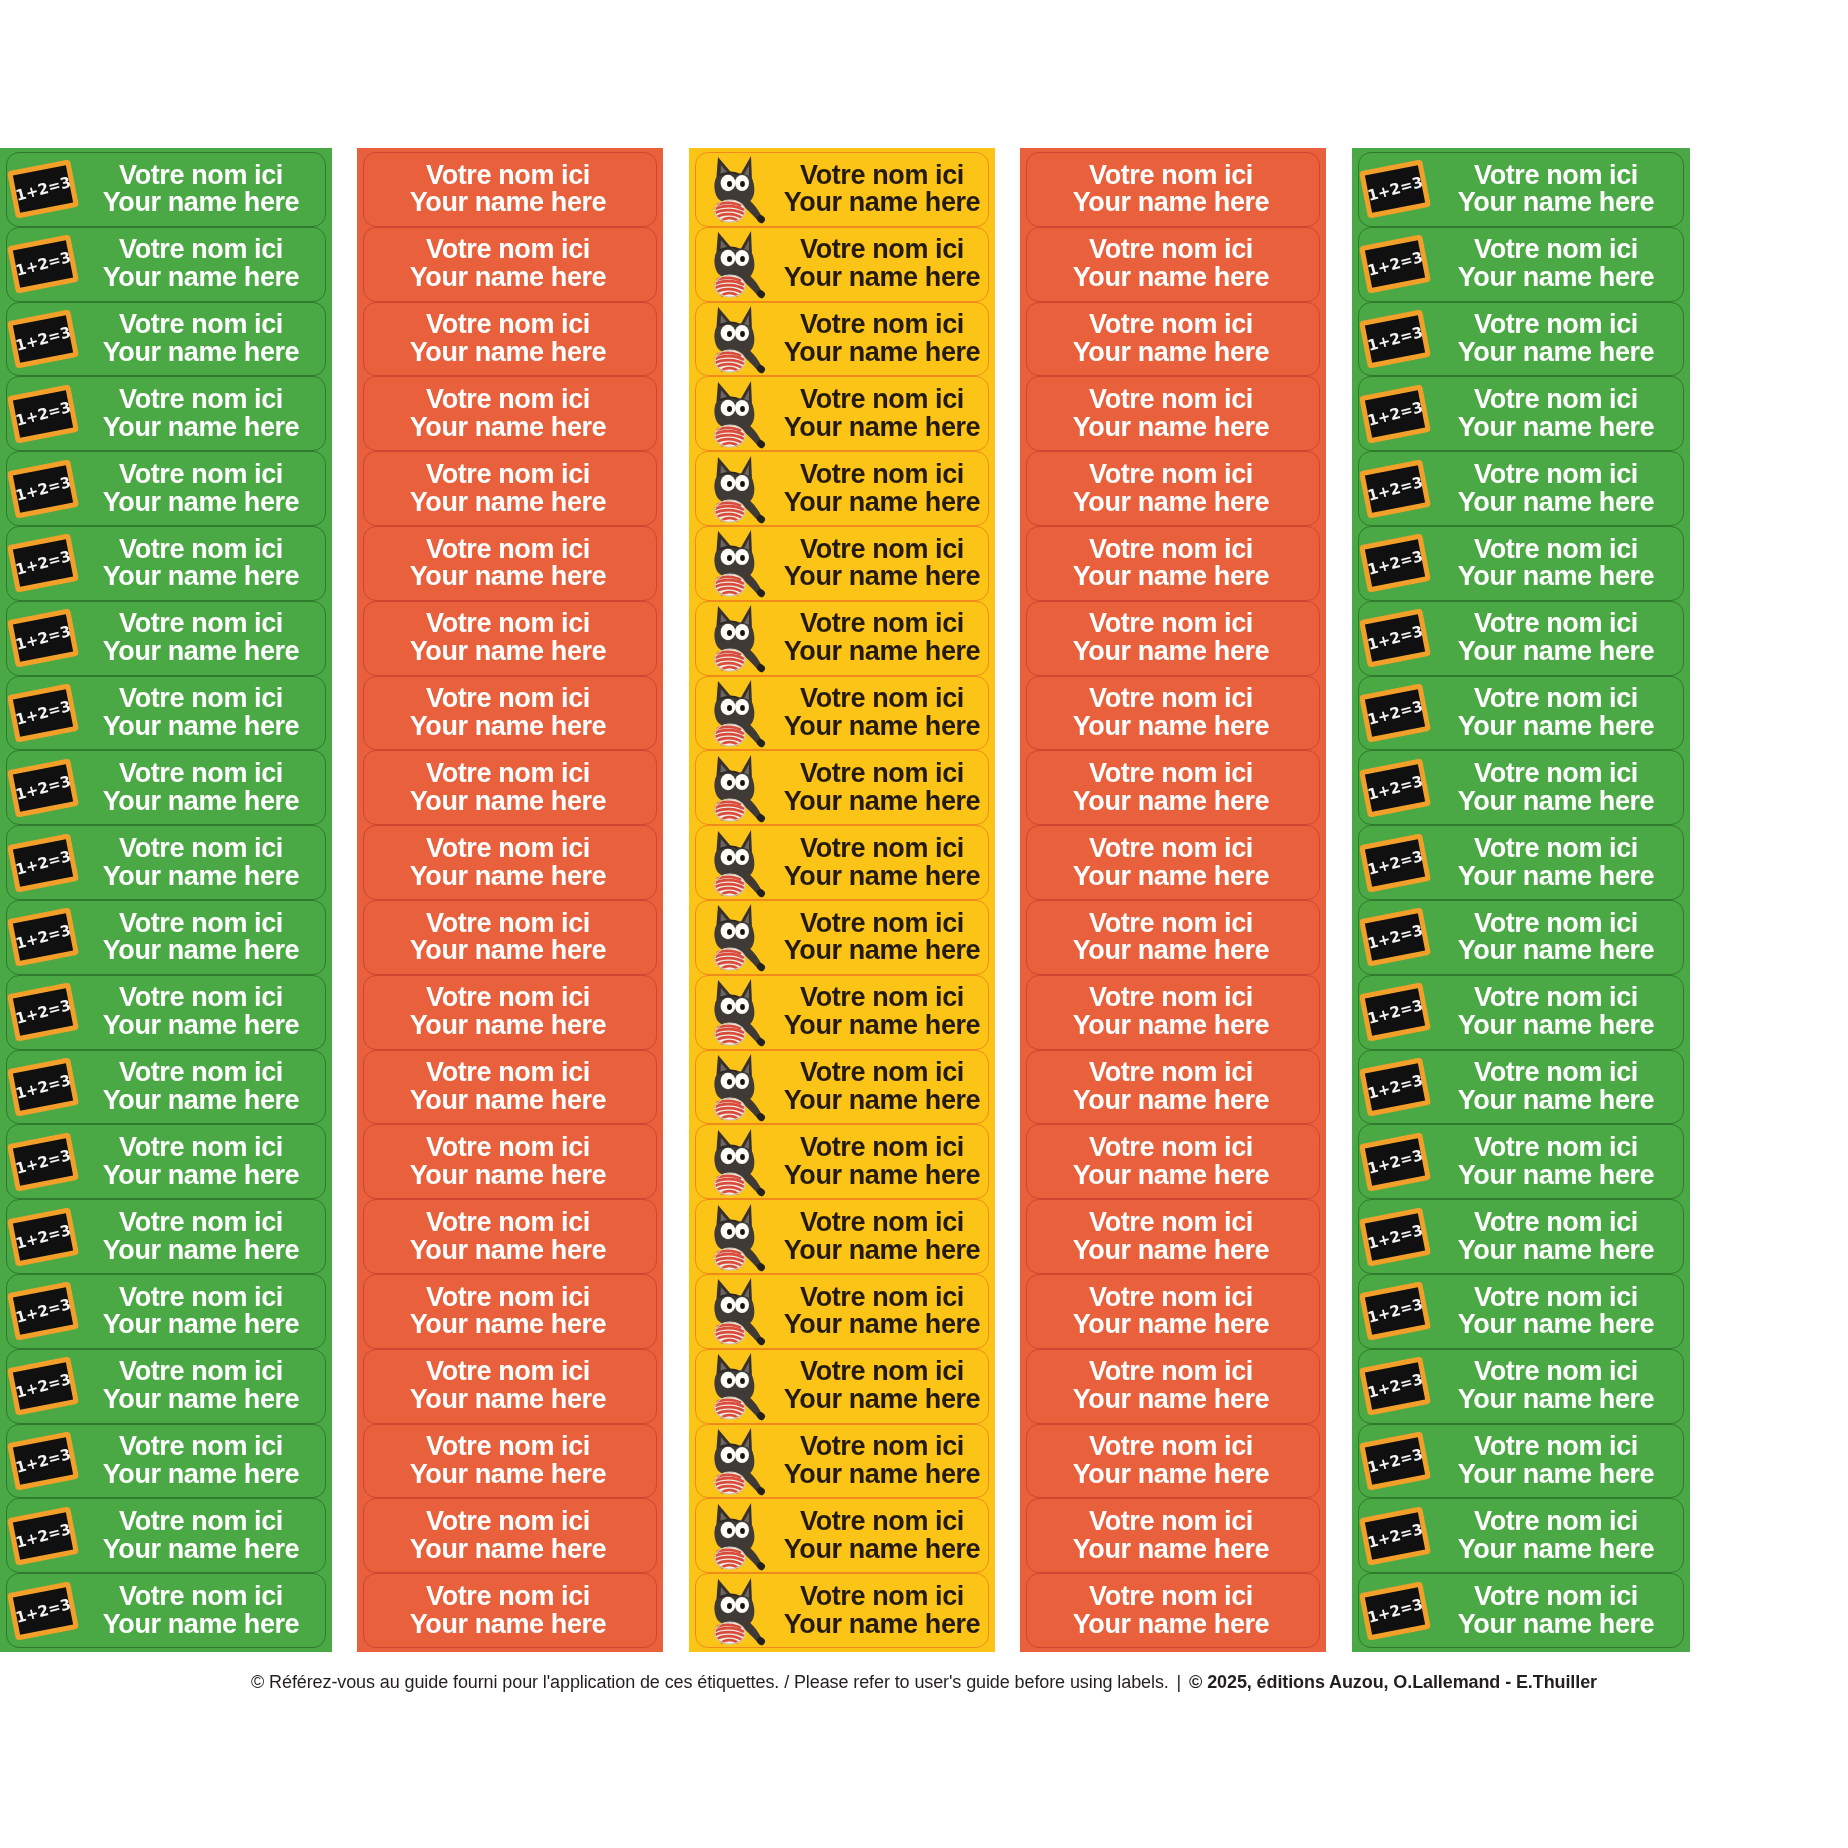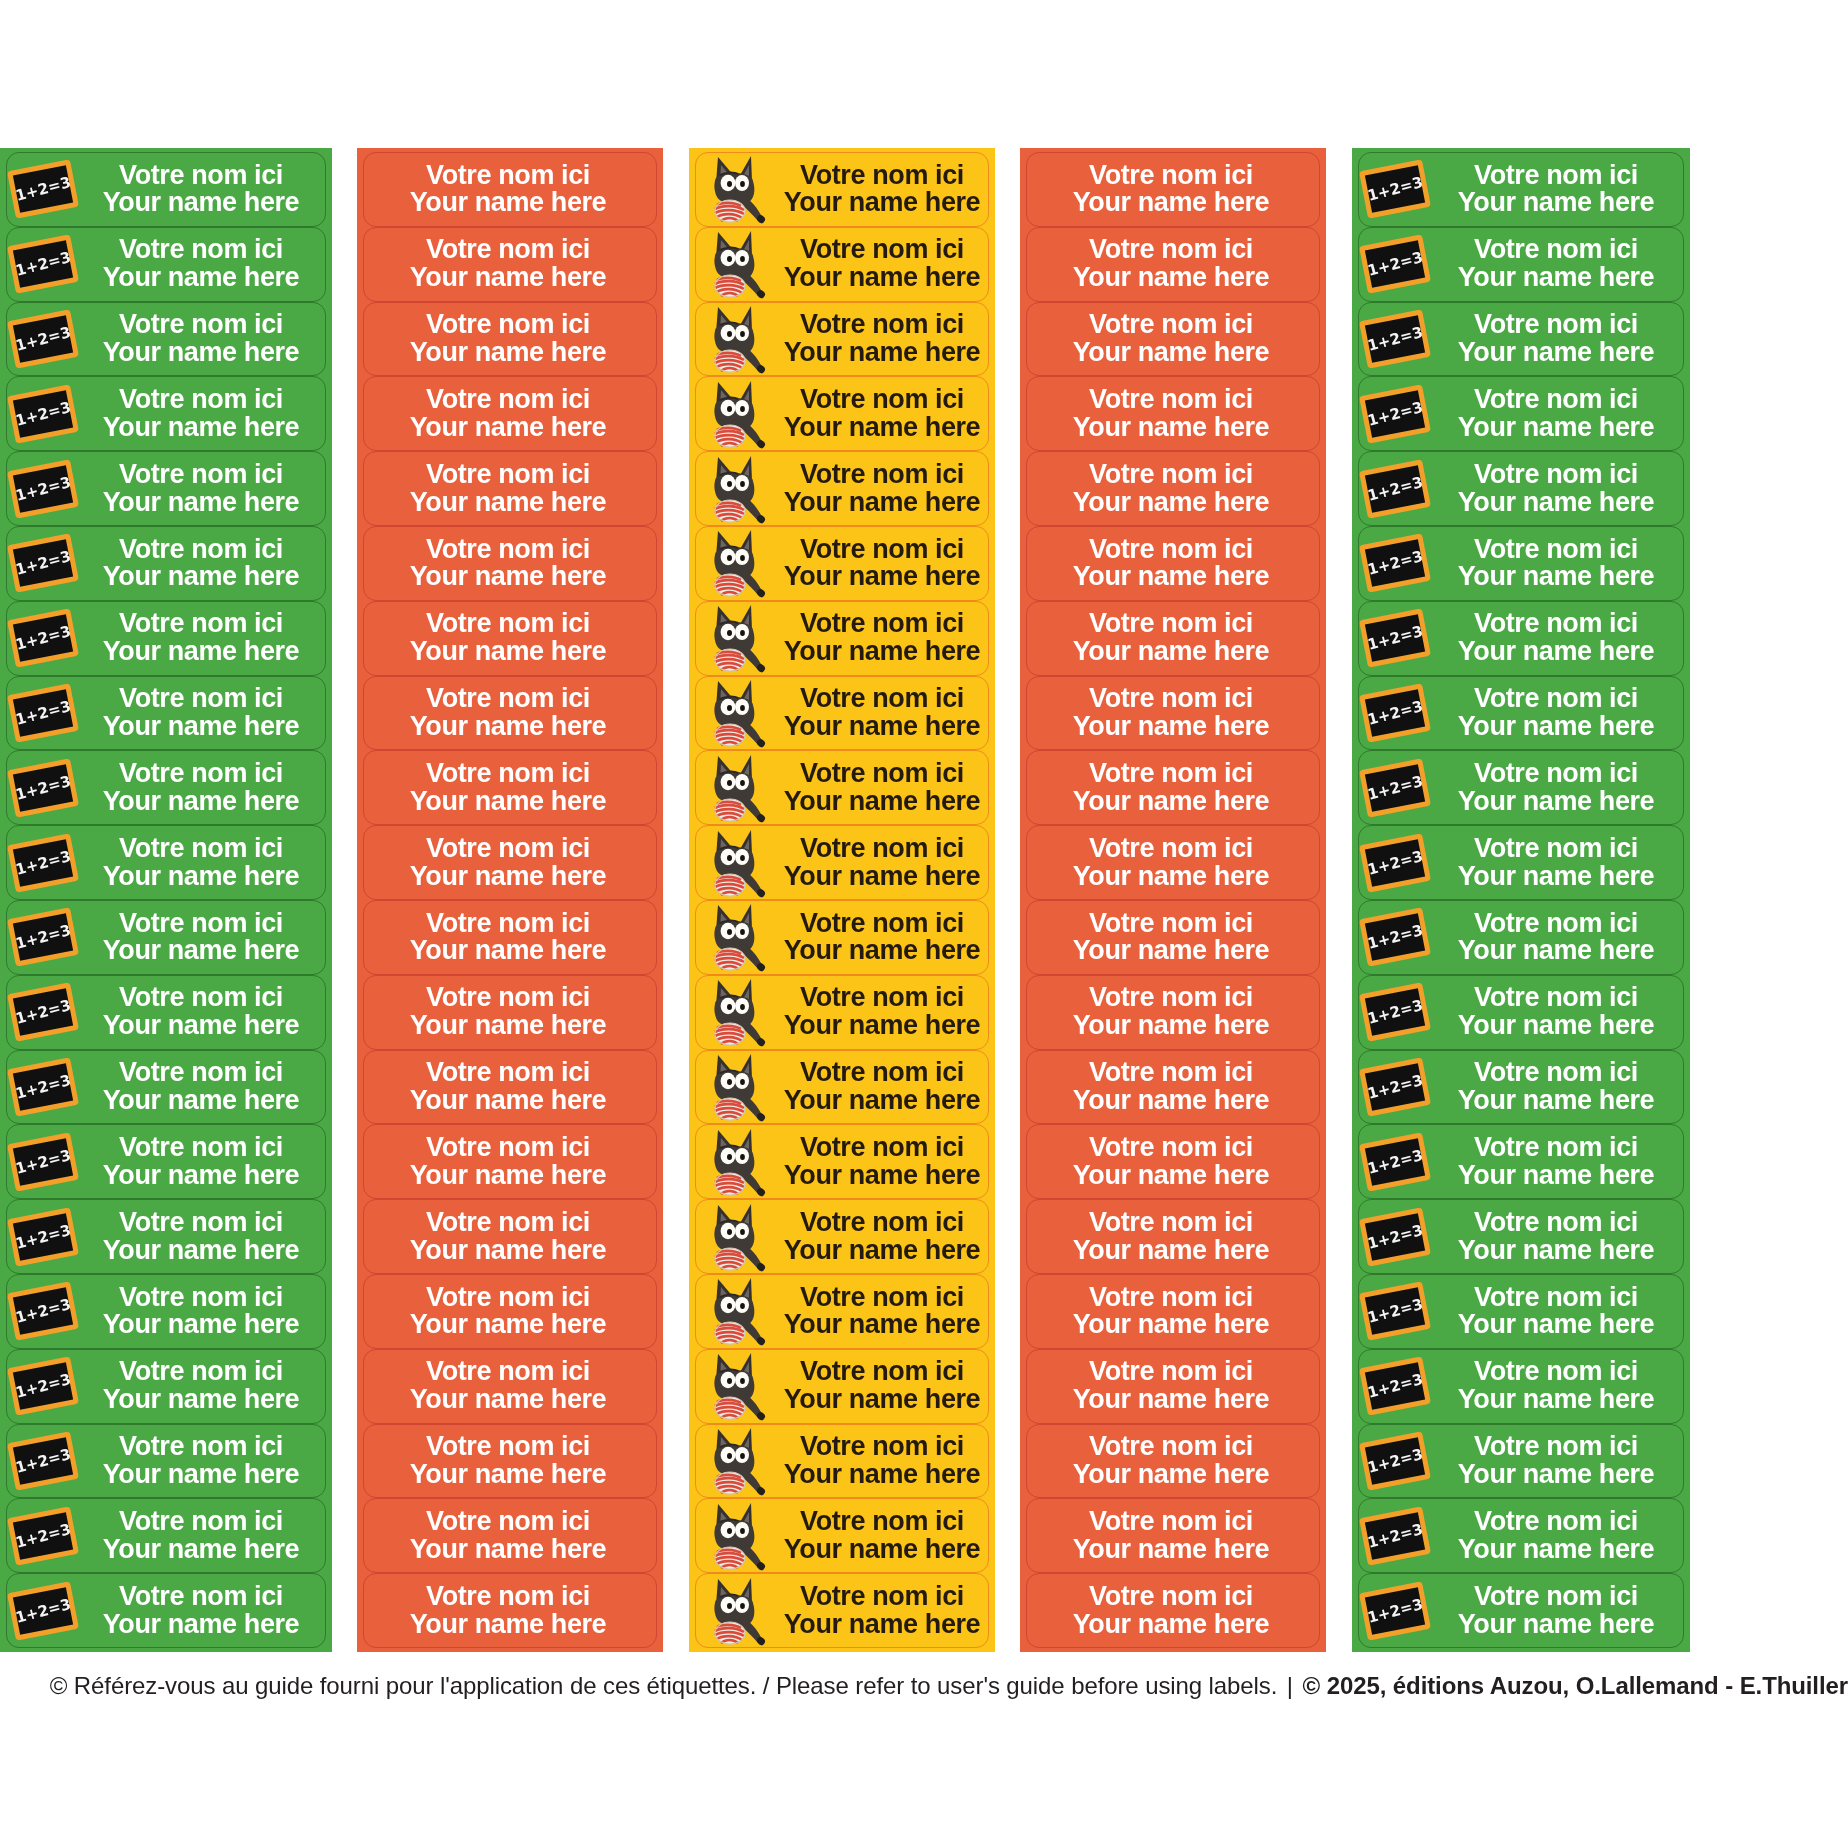--- a/index.html
+++ b/index.html
@@ -136,22 +136,22 @@
     margin-top: -36px;
   }
   .wolf svg { display: block; width: 100%; height: 100%; }
 
   
   #footer {
     position: absolute;
     left: 0;
     top: 1672px;
     width: 1848px;
-    text-align: right;
-    font-size: 24px;
+    text-align: center;
+    font-size: 18px;
     color: #231f20;
     letter-spacing: -0.1px;
     white-space: nowrap;
   }
   #footer .bold { font-weight: bold; }
   #footer .sep { padding: 0 3px; }
 </style>
 </head>
 <body>
 

